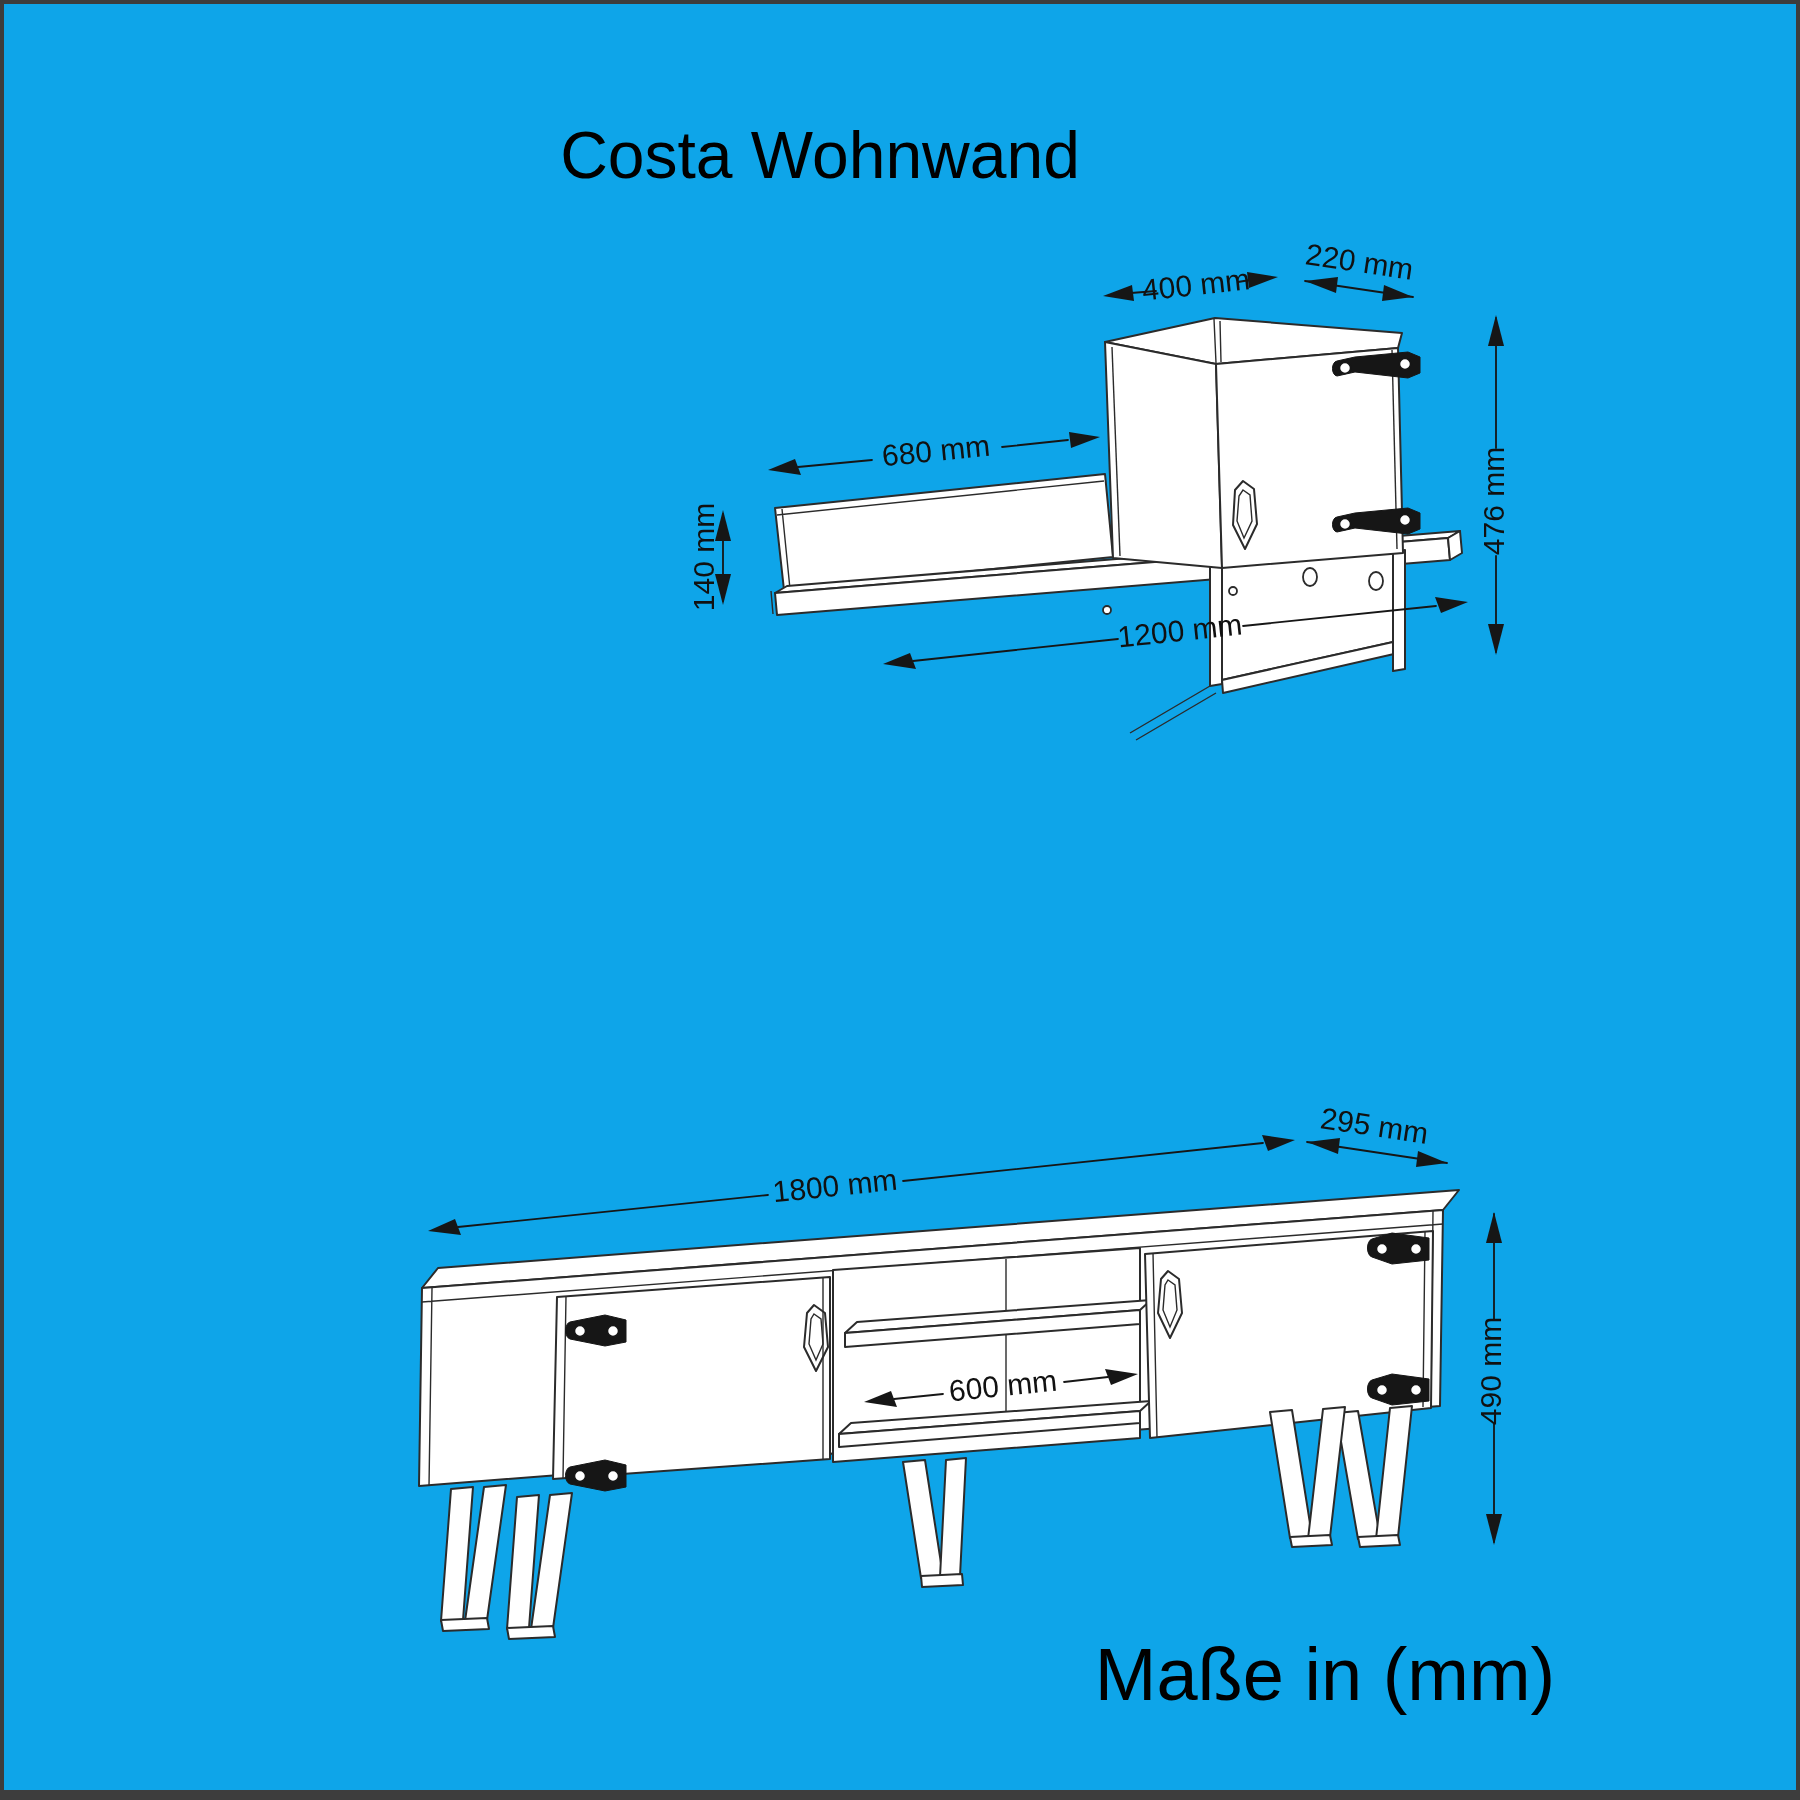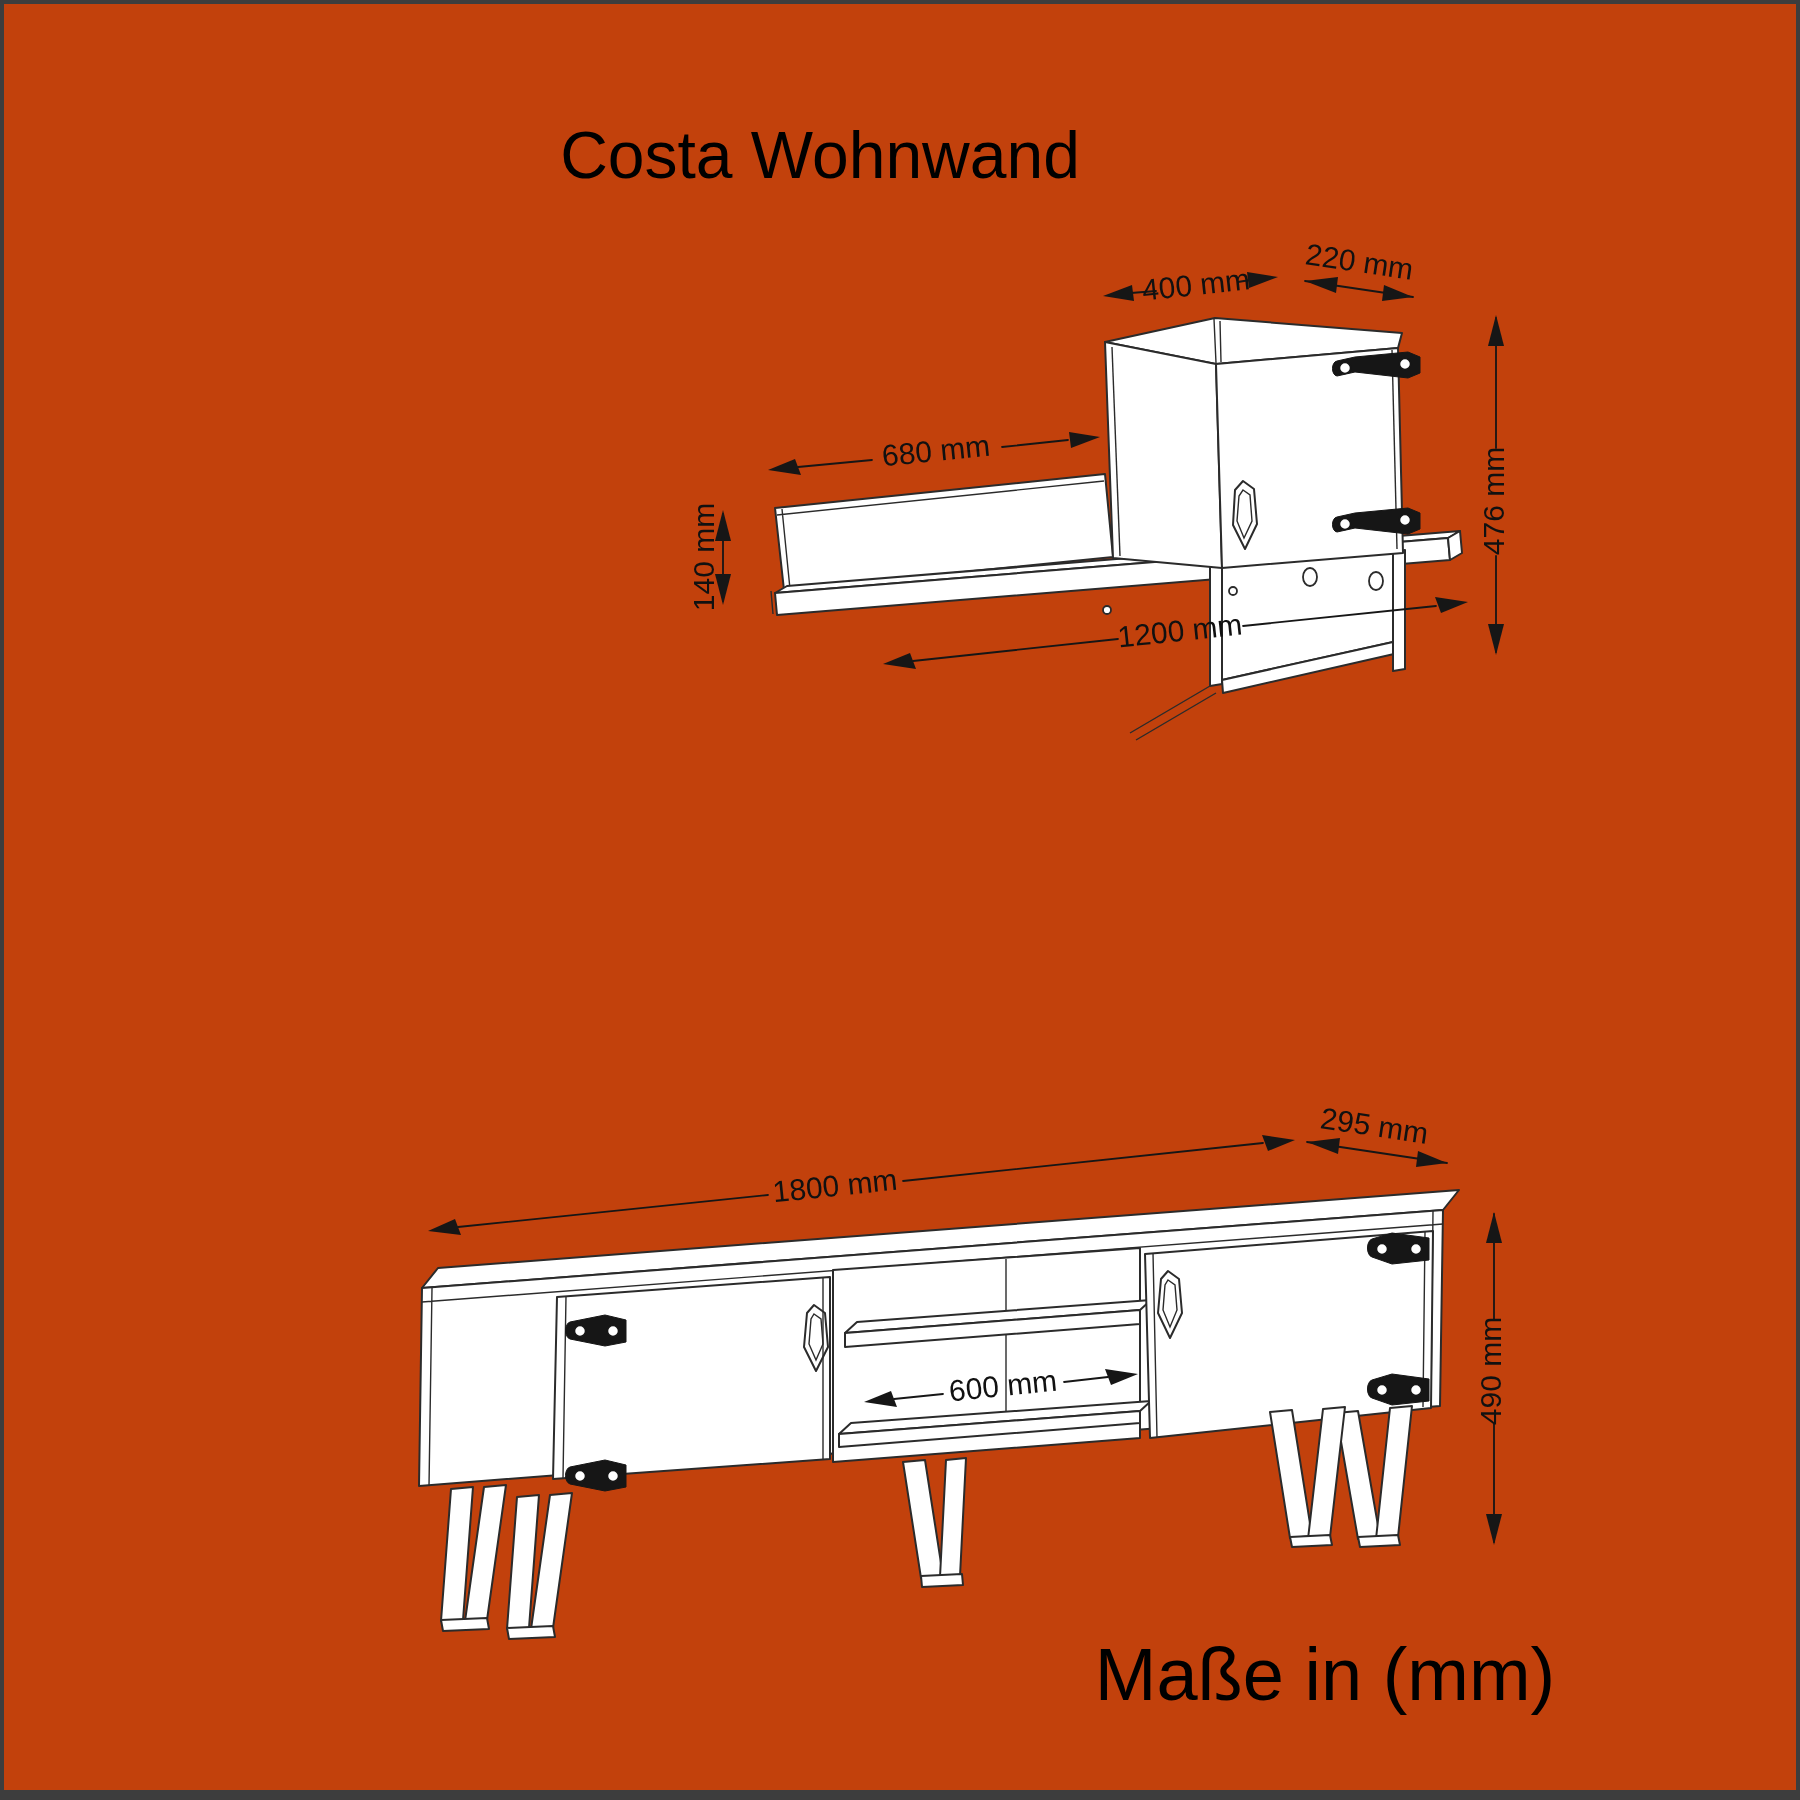--- a/index.html
+++ b/index.html
@@ -1,19 +1,19 @@
 <!DOCTYPE html>
 <html><head>
 <meta charset="utf-8">
 <style>
   html,body{margin:0;padding:0;background:#ffffff;}
   #stage{
     position:relative;
     width:1800px;height:1800px;
-    background:#c2410c;
+    background:#0ea5e9;
     font-family:"Liberation Sans", sans-serif;
     overflow:hidden;
   }
   #frame{
     position:absolute;inset:0;
     border:4px solid #3d3d3d;
     border-bottom-width:10px;
     pointer-events:none;
     z-index:5;
   }

